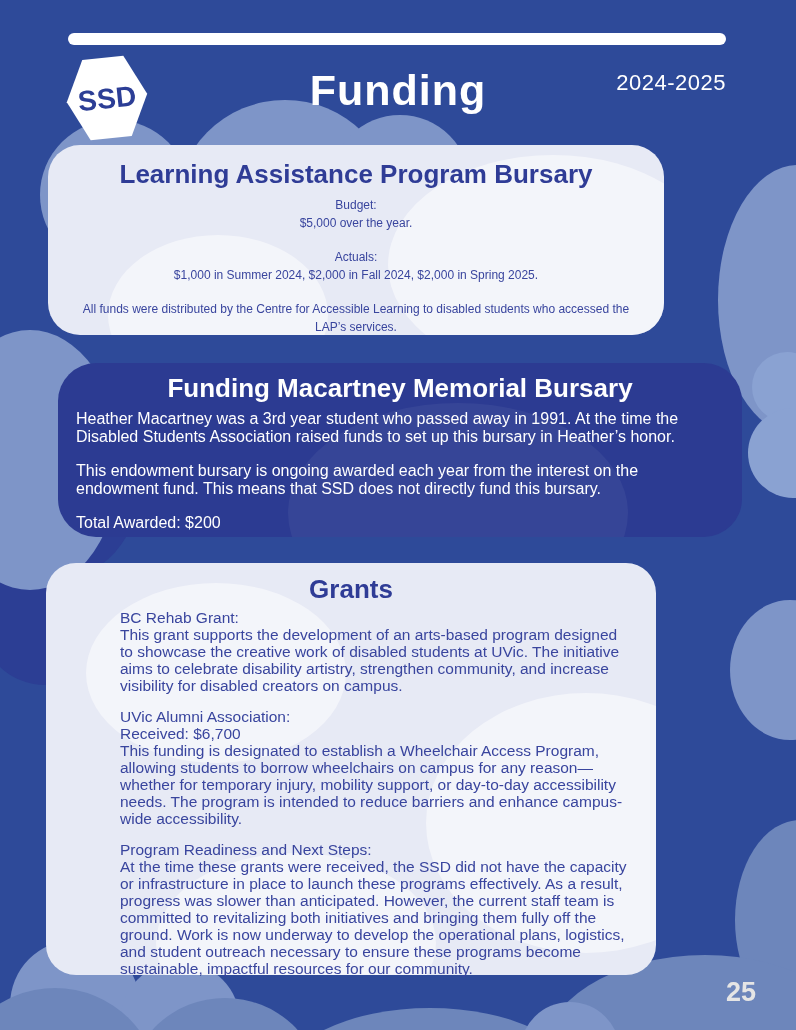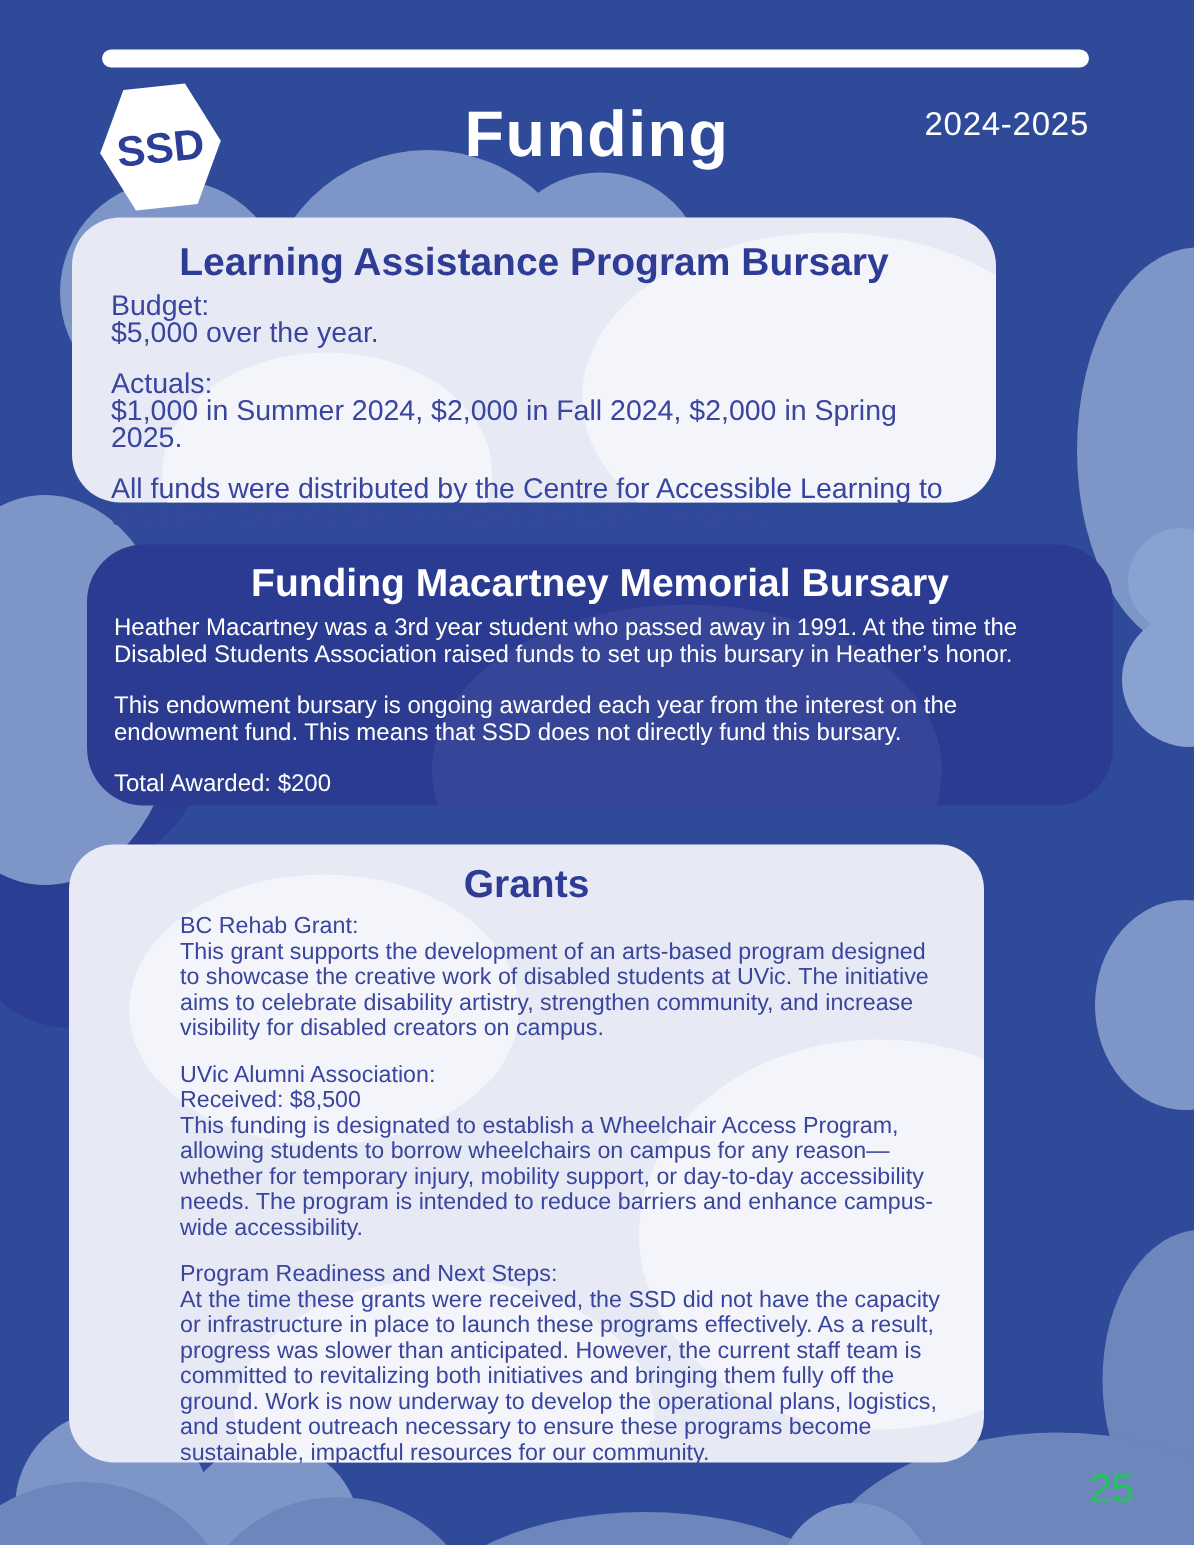--- a/index.html
+++ b/index.html
@@ -40,38 +40,38 @@
   .card-dark .inner-cloud{background:rgba(255,255,255,0.05);}
 
   .card-title{
     margin:0;text-align:center;font-size:26px;font-weight:bold;line-height:32px;
   }
   .card-light .card-title{color:#2f3c96;}
   .card-dark .card-title{color:#ffffff;}
 
   .card1{left:48px;top:145px;width:616px;height:190px;}
   .card1 .card-title{padding-top:13px;}
-  .card1 .card-body{padding:6px 26px 0 26px;font-size:19px;line-height:18px;}
+  .card1 .card-body{padding:6px 26px 0 26px;font-size:12px;line-height:18px;text-align:center;}
 
   .card2{left:58px;top:363px;width:684px;height:174px;}
   .card2 .card-title{padding-top:9px;}
   .card2 .card-body{padding:6px 24px 0 18px;font-size:16px;line-height:18px;}
 
   .card3{left:46px;top:563px;width:610px;height:412px;border-radius:30px;}
   .card3 .card-title{padding-top:10px;}
   .card3 .card-body{padding:4px 22px 0 34px;font-size:15.5px;line-height:17px;margin-left:40px;}
 
   .para{margin:0 0 16px 0;}
   .card3 .para{margin:0 0 14px 0;}
   .para:last-child{margin-bottom:0;}
   .ln{display:block;}
 
   .page-number{
-    position:absolute;right:40px;top:977px;color:#22c55e;
-    font-size:27px;font-weight:normal;
+    position:absolute;right:40px;top:977px;color:#e5e5e5;
+    font-size:27px;font-weight:bold;
   }
 </style>
 </head>
 <body>
 
 <div class="page">
 
   <div class="cloud c-dark" style="left:-30px;top:390px;width:170px;height:190px;"></div>
   <div class="cloud c-dark" style="left:-20px;top:555px;width:130px;height:130px;"></div>
   <div class="cloud c-light" style="left:175px;top:100px;width:220px;height:220px;"></div>
@@ -154,21 +154,21 @@
     </div>
     <div class="card-content">
       <h2 class="card-title">Grants</h2>
       <div class="card-body">
         <p class="para">
           <span class="ln">BC Rehab Grant:</span>
           <span class="ln">This grant supports the development of an arts-based program designed to showcase the creative work of disabled students at UVic. The initiative aims to celebrate disability artistry, strengthen community, and increase visibility for disabled creators on campus.</span>
         </p>
         <p class="para">
           <span class="ln">UVic Alumni Association:</span>
-          <span class="ln">Received: $8,500</span>
+          <span class="ln">Received: $6,700</span>
           <span class="ln">This funding is designated to establish a Wheelchair Access Program, allowing students to borrow wheelchairs on campus for any reason—whether for temporary injury, mobility support, or day-to-day accessibility needs. The program is intended to reduce barriers and enhance campus-wide accessibility.</span>
         </p>
         <p class="para">
           <span class="ln">Program Readiness and Next Steps:</span>
           <span class="ln">At the time these grants were received, the SSD did not have the capacity or infrastructure in place to launch these programs effectively. As a result, progress was slower than anticipated. However, the current staff team is committed to revitalizing both initiatives and bringing them fully off the ground. Work is now underway to develop the operational plans, logistics, and student outreach necessary to ensure these programs become sustainable, impactful resources for our community.</span>
         </p>
       </div>
     </div>
   </section>
 

